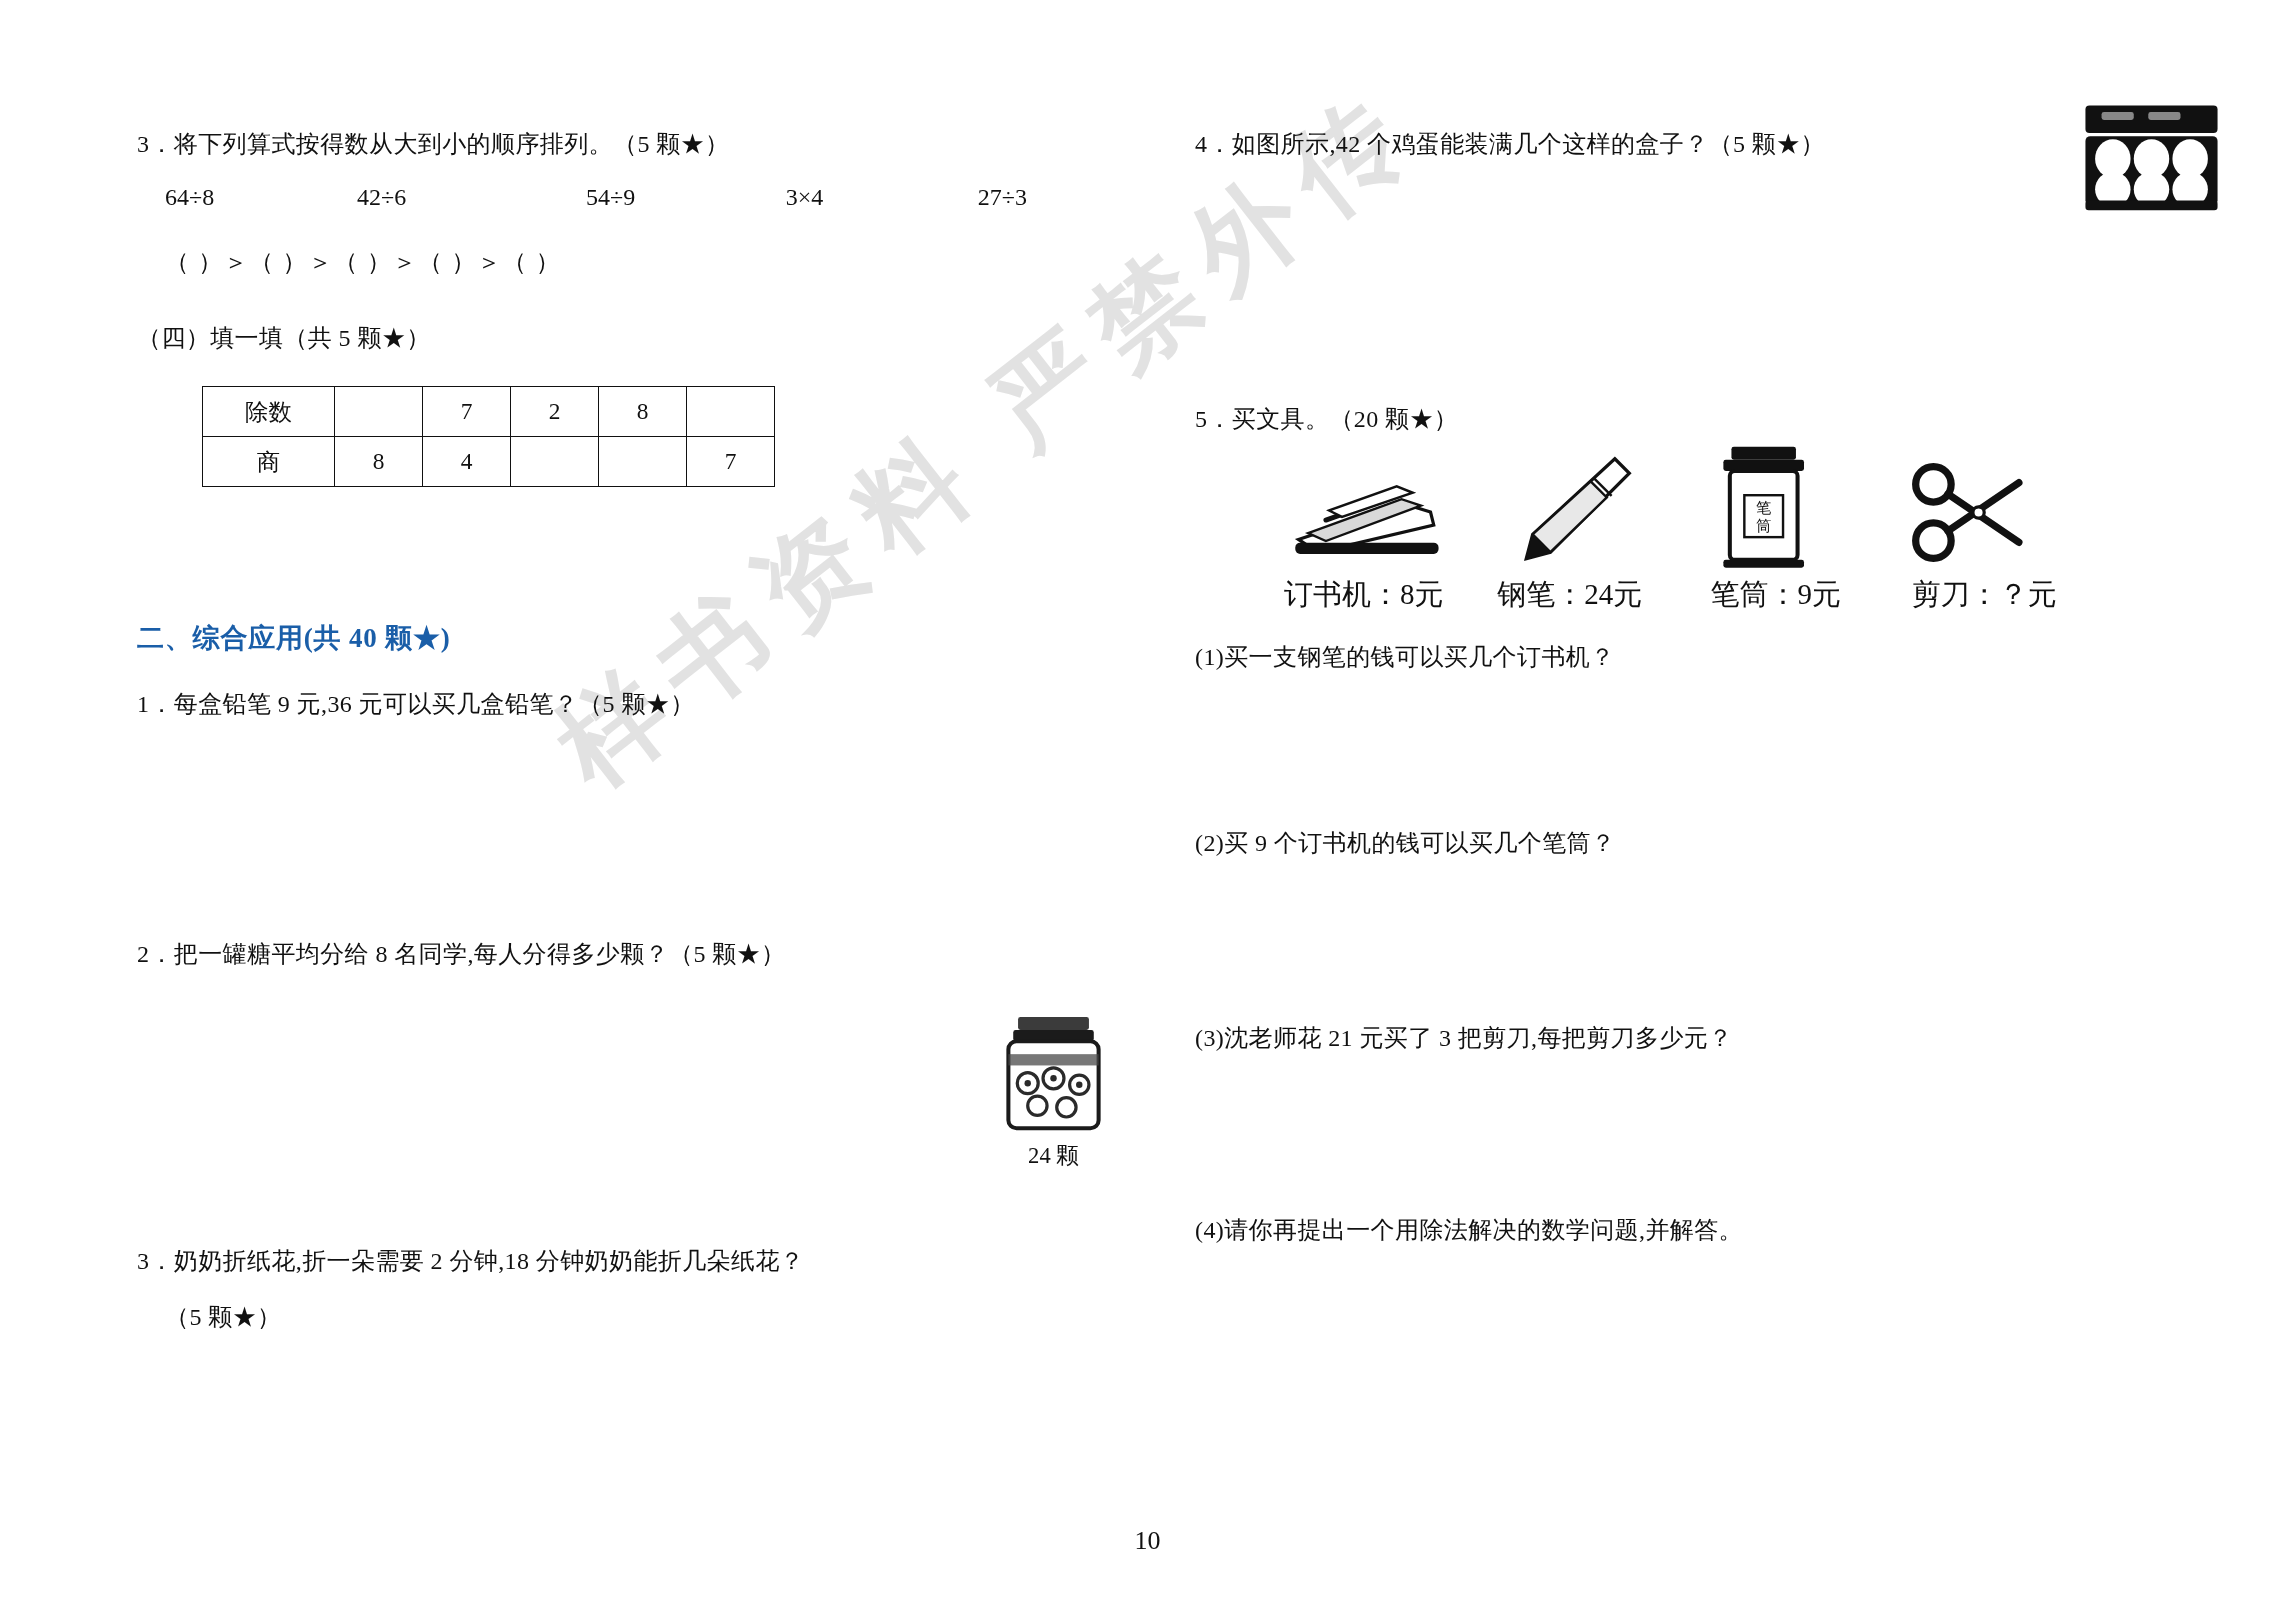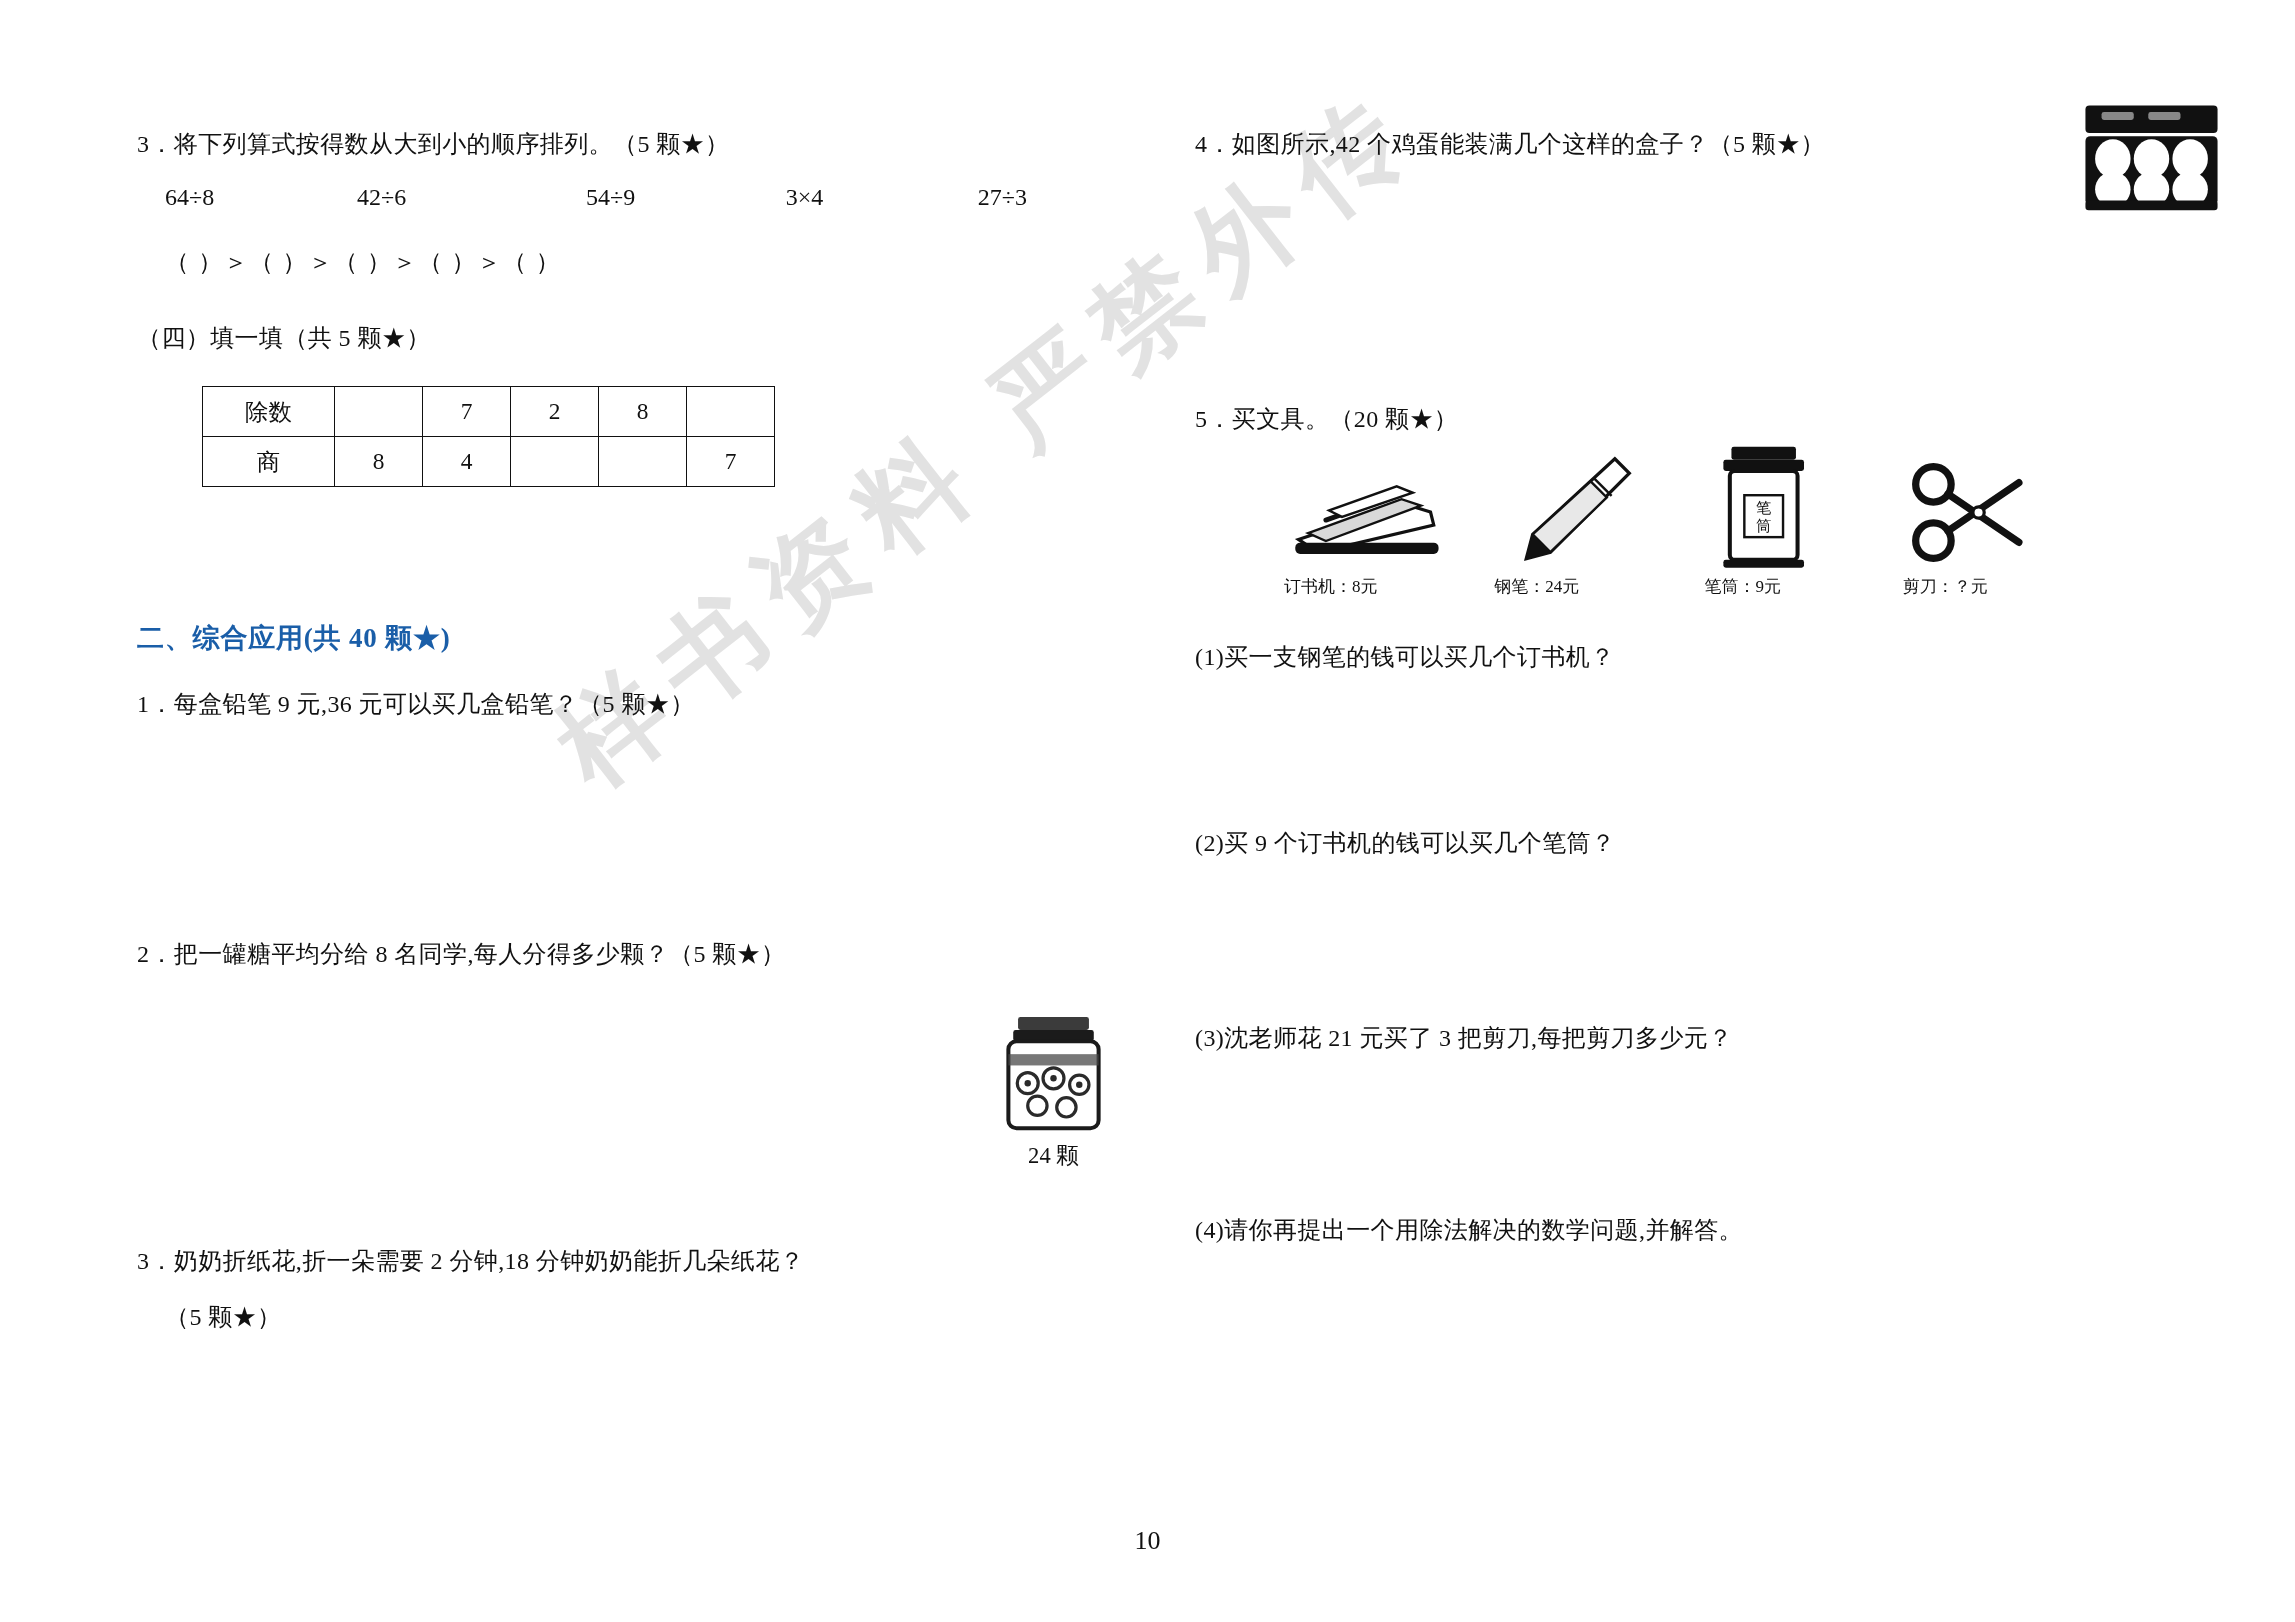--- a/index.html
+++ b/index.html
@@ -103,21 +103,21 @@
   .illus { position: absolute; }
 
   .caption {
     position: absolute;
     font-size: 22.6px;
     text-align: center;
   }
 
   .price-row {
     position: absolute;
-    font-size: 17px;
+    font-size: 29px;
     white-space: nowrap;
   }
   .price-row span { display: inline-block; }
 </style>
 </head>
 <body>
 
 <div class="page">
 
   <div class="watermark">样书资料 严禁外传</div>

